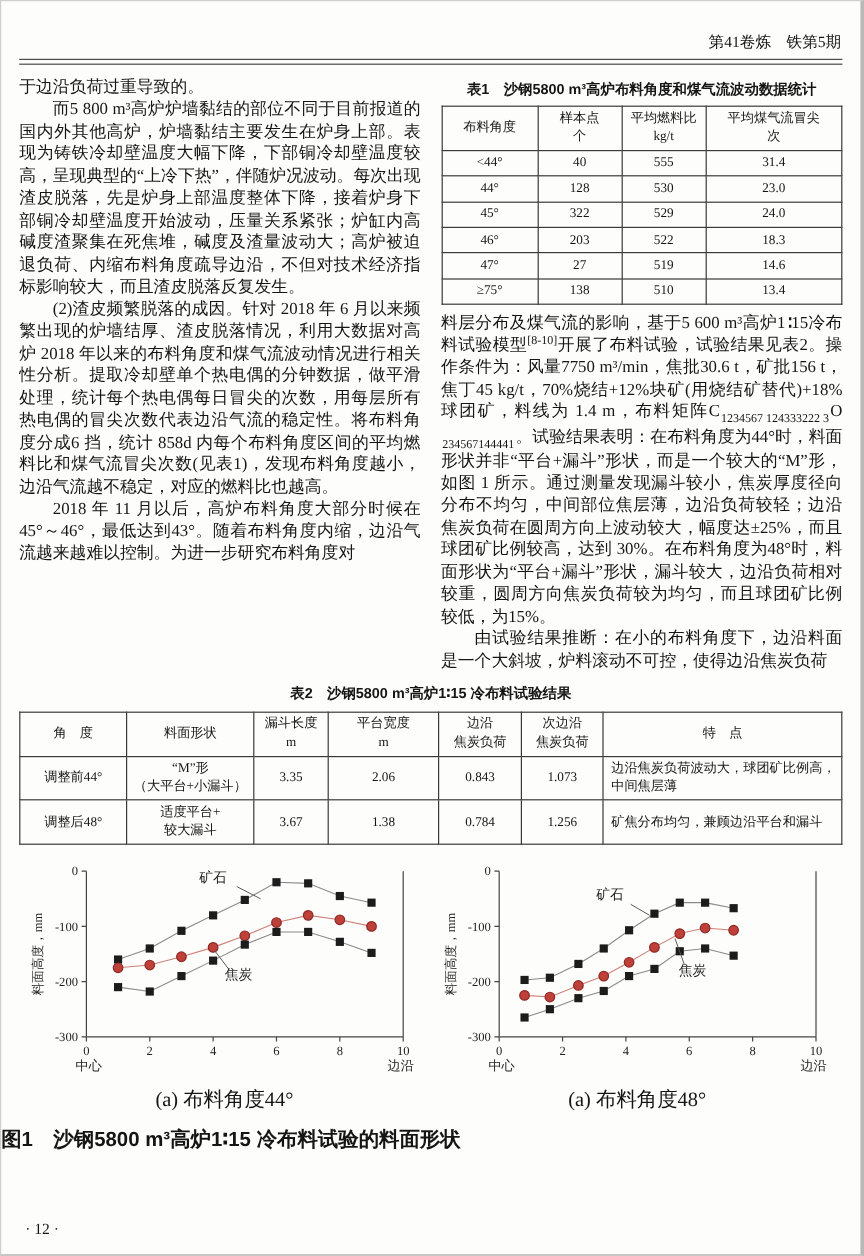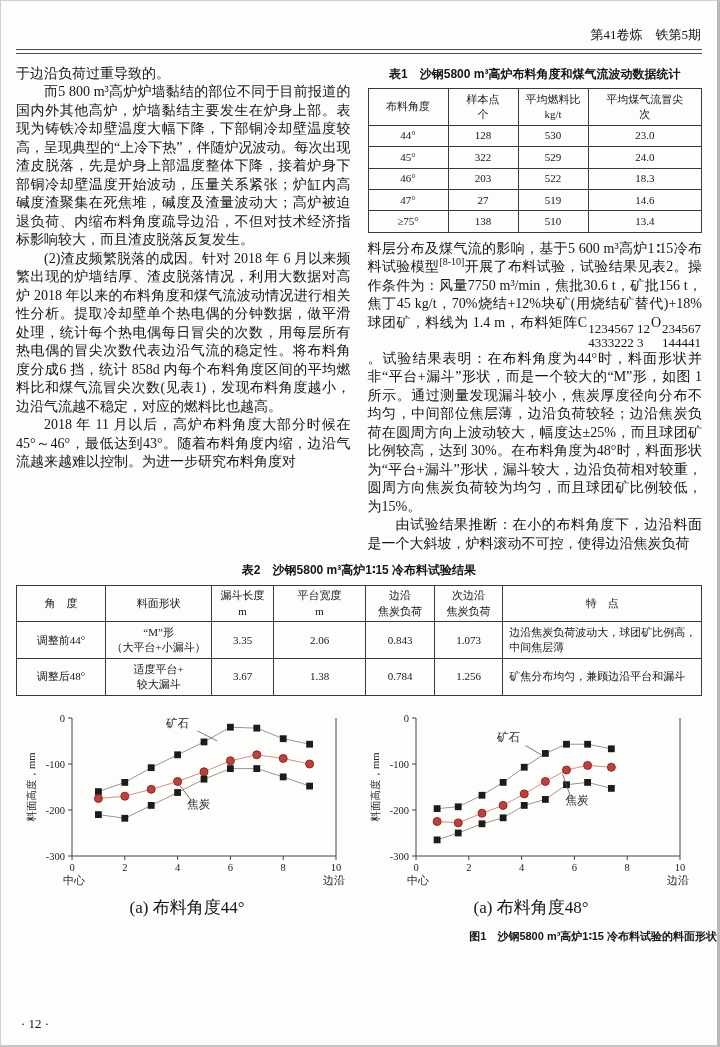--- a/index.html
+++ b/index.html
@@ -18,27 +18,27 @@
   .ind{text-indent:2em;}
   .tbl-caption{font-family:"Liberation Sans","DejaVu Sans",sans-serif;font-weight:bold;
     text-align:center;font-size:12px;margin:2px 0 6px 0;line-height:1.3;}
   table{border-collapse:collapse;width:100%;font-size:11px;table-layout:fixed;}
   th,td{border:1px solid #3a3a3a;text-align:center;padding:2.5px 2px;line-height:1.4;font-weight:normal;}
   .pre{white-space:pre-line;}
   .cell-left{text-align:left;padding-left:6px;}
   #table1-block{margin-bottom:7px;}
   #table2-wrap{padding:8px 15px 0 15px;}
   sup.ref{font-size:10px;vertical-align:super;line-height:0;}
-  .supsub{display:inline-flex;flex-direction:column;font-size:13px;line-height:1.05;
+  .supsub{display:inline-flex;flex-direction:row;font-size:10px;line-height:1.05;
     vertical-align:-0.5em;letter-spacing:0;margin:0 1px;}
   .figure-row{display:flex;justify-content:center;gap:14px;padding:12px 4px 0 4px;}
   .chart-block{width:330px;}
   .chart-caption{text-align:center;font-size:17px;margin-top:-2px;}
   .fig-caption{font-family:"Liberation Sans","DejaVu Sans",sans-serif;font-weight:bold;
-    text-align:right;font-size:11px;margin-top:10px;}
+    text-align:left;font-size:17px;margin-top:10px;}
   .page-num{position:absolute;left:20px;bottom:13px;font-size:13px;text-align:center;}
 </style>
 </head>
 <body>
 
 <div class="header">
   <span>第41卷</span>
   <span>炼　铁</span>
   <span>第5期</span>
 </div>
@@ -68,20 +68,26 @@
             <th class="pre">布料角度</th>
             <th class="pre">样本点
 个</th>
             <th class="pre">平均燃料比
 kg/t</th>
             <th class="pre">平均煤气流冒尖
 次</th>
           </tr>
         </thead>
         <tbody>
+          <tr>
+            <td>&lt;44°</td>
+              <td>40</td>
+              <td>555</td>
+              <td>31.4</td>
+          </tr>
           <tr>
             <td>44°</td>
               <td>128</td>
               <td>530</td>
               <td>23.0</td>
           </tr>
           <tr>
             <td>45°</td>
               <td>322</td>
               <td>529</td>

